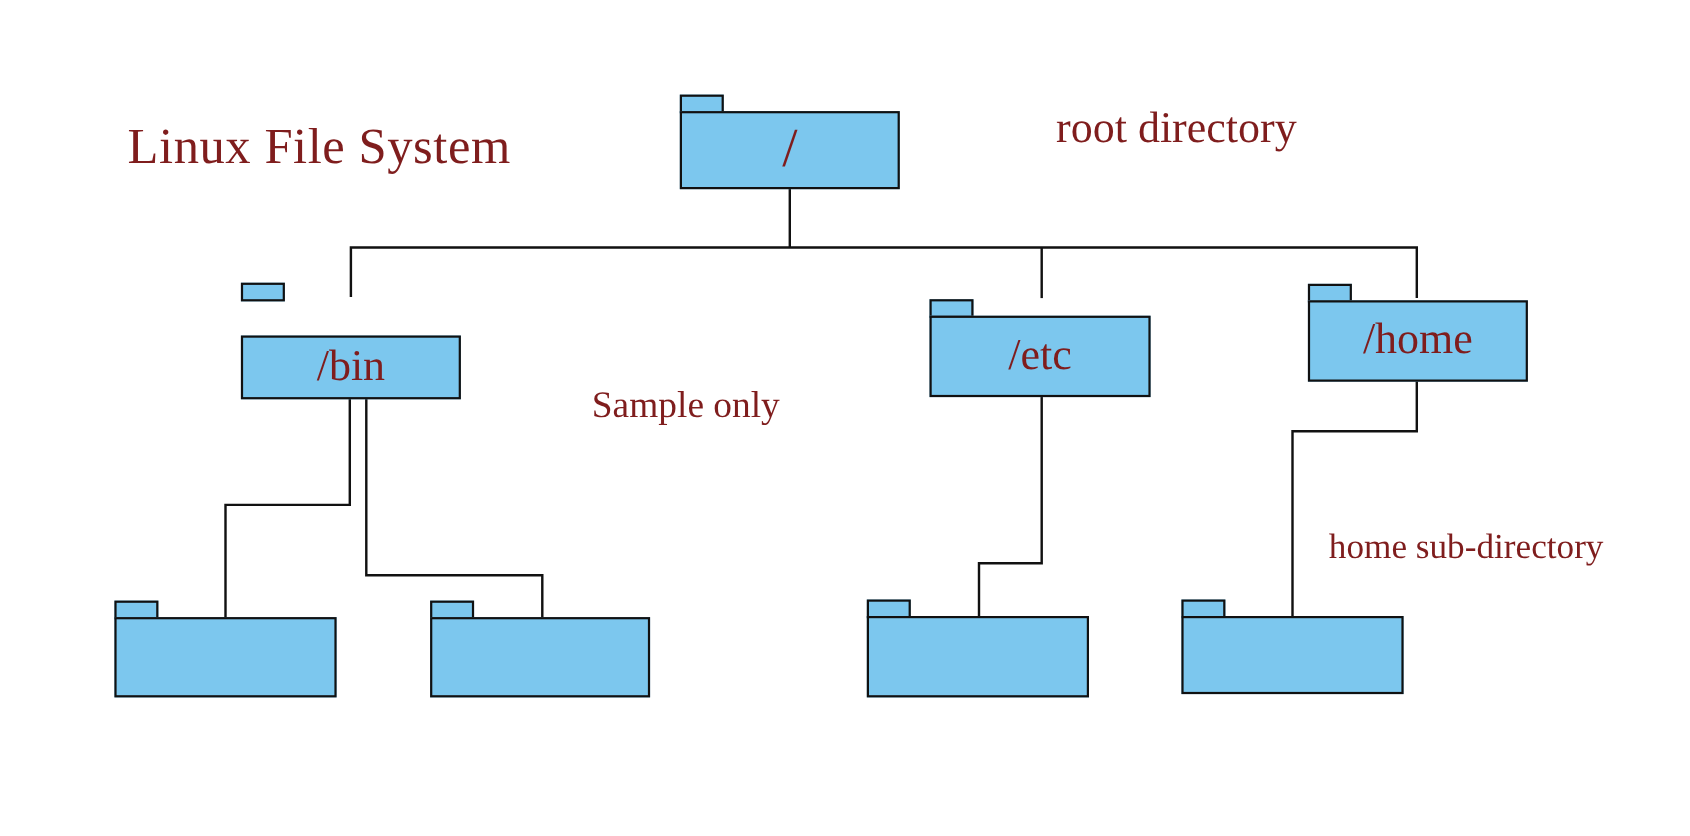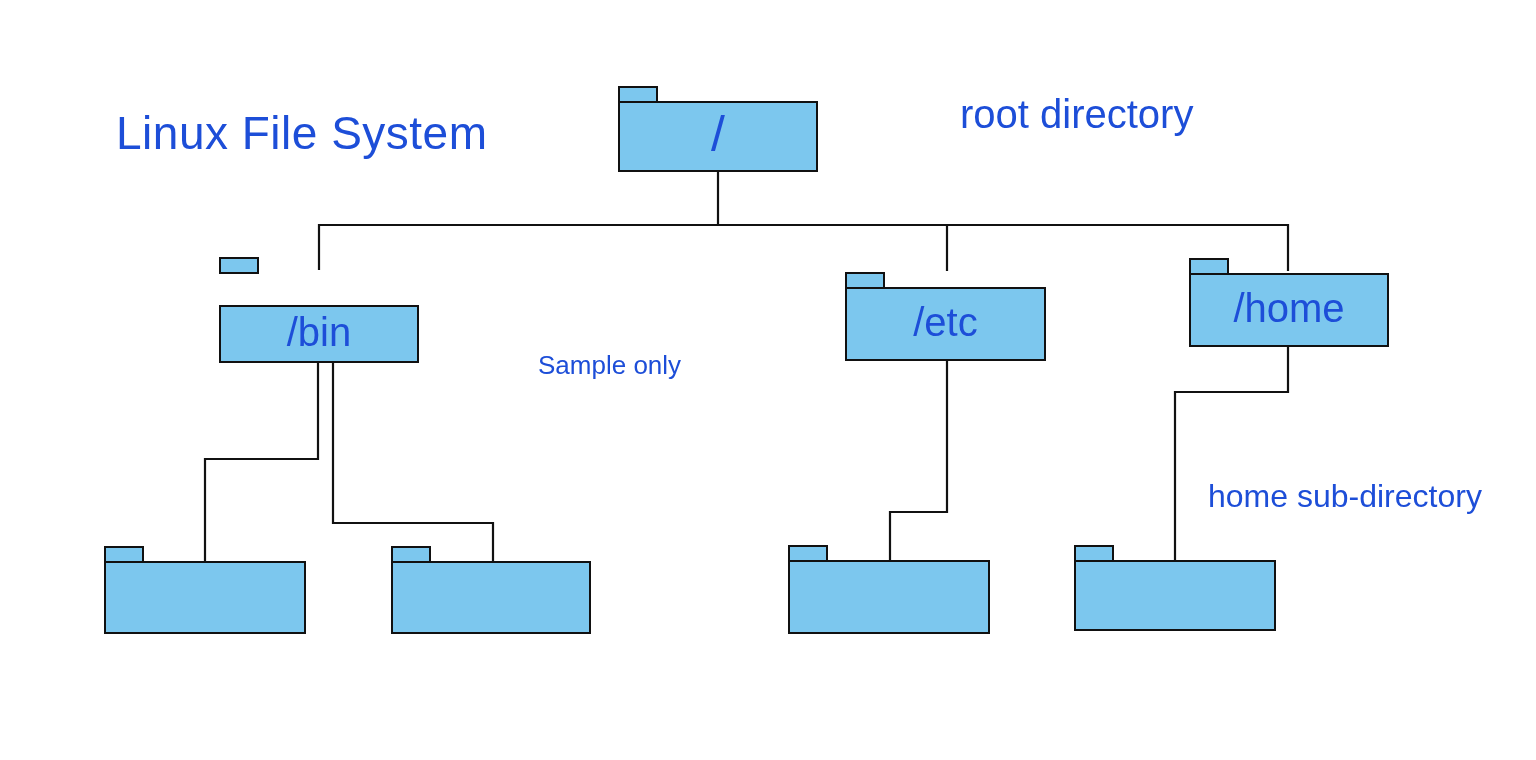--- a/index.html
+++ b/index.html
@@ -3,22 +3,22 @@
 <meta charset="utf-8">
 <style>
   html, body { margin: 0; padding: 0; }
   body { background: #ffffff; }
   .stage {
     position: relative;
     width: 1536px;
     height: 760px;
     background: #ffffff;
     overflow: hidden;
-    font-family: Liberation Sans, sans-serif;
-    color: #1d4ed8;
+    font-family: Liberation Serif, serif;
+    color: #7f1d1d;
   }
   .connectors {
     position: absolute;
     left: 0; top: 0;
     width: 1536px; height: 760px;
   }
   .connectors polyline {
     fill: none;
     stroke: #111111;
     stroke-width: 2.2;
@@ -29,21 +29,21 @@
     font-size: 46px;
     letter-spacing: 0.5px;
     white-space: nowrap;
   }
   .annotation {
     position: absolute;
     font-size: 40px;
     white-space: nowrap;
   }
   .ann-root { left: 960px; top: 92px; }
-  .ann-sample { left: 538px; top: 350px; font-size: 26px; }
+  .ann-sample { left: 538px; top: 350px; font-size: 34px; }
   .ann-homesub { left: 1208px; top: 478px; font-size: 32px; text-align: center; }
 
   .folder { position: absolute; }
   .folder .tab {
     width: 36px; height: 13px;
     background: #7CC7EE;
     border: 2.5px solid #111111;
   }
   .folder .body {
     margin-top: -2.5px;

